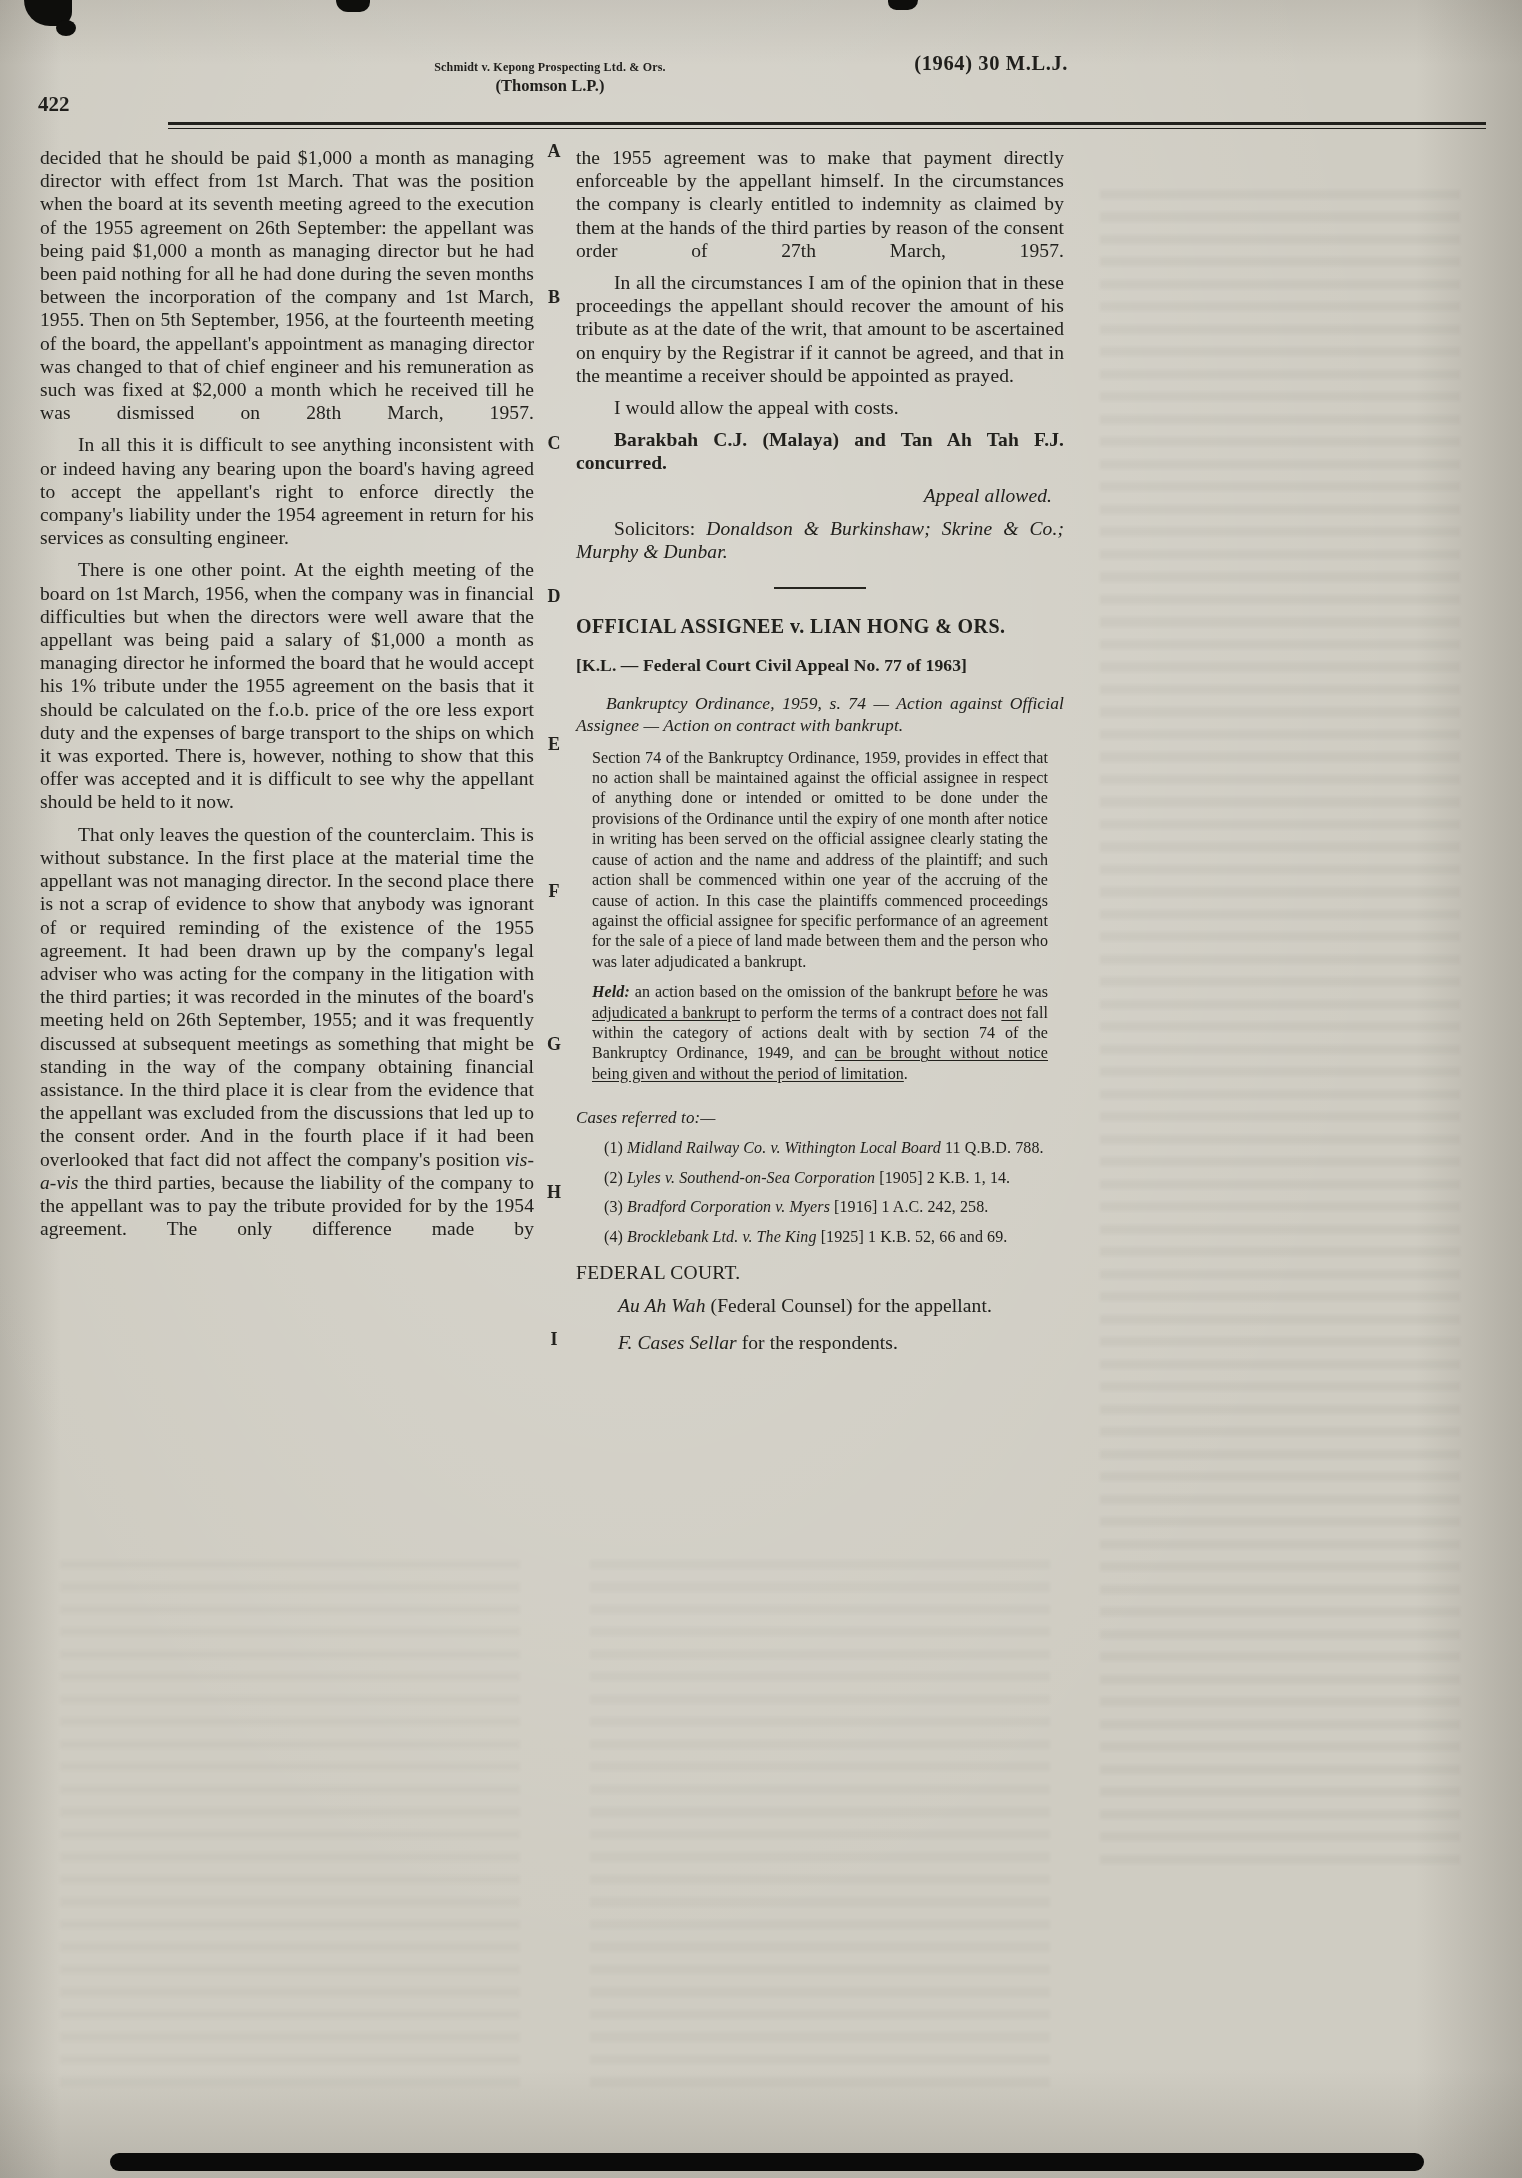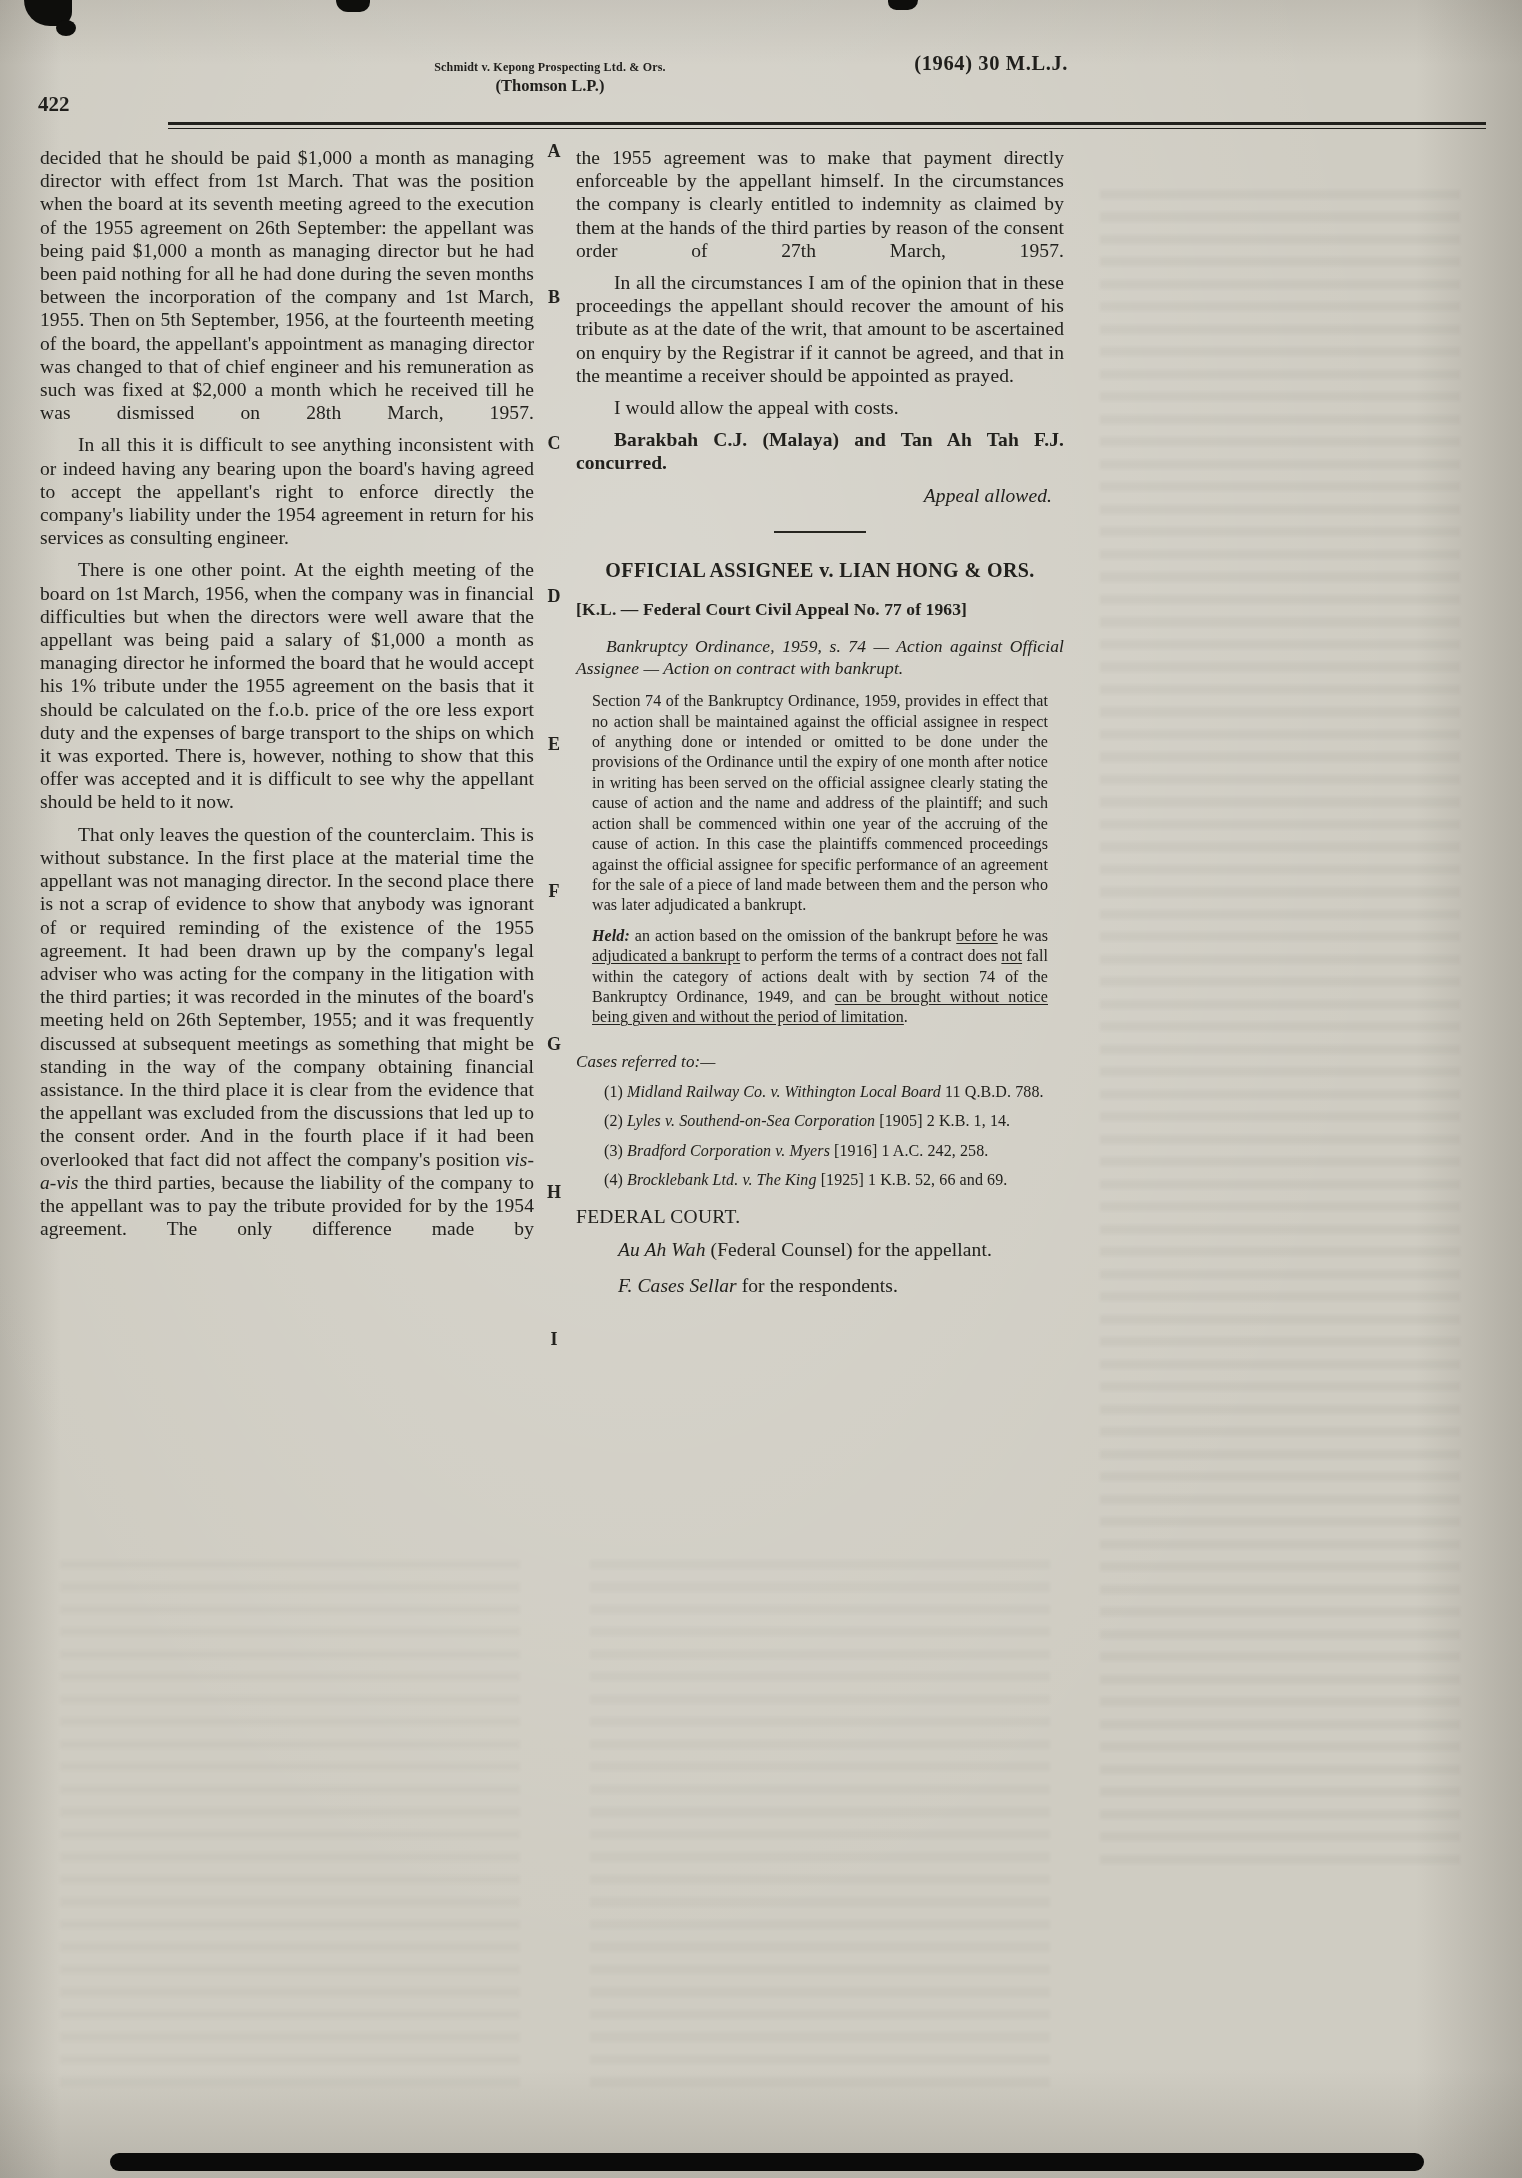--- a/index.html
+++ b/index.html
@@ -58,21 +58,21 @@
   .col-left  { left:40px;  width:494px; }
   .col-right { left:576px; width:488px; }
   p.body { margin:0 0 9px 0; }
   .indent { text-indent:38px; }
   .jlast { text-align-last:justify; }
   .bold { font-weight:bold; }
   .result { text-align:right; font-style:italic; margin:2px 12px 10px 0; }
   .solicitors { margin-bottom:0; }
 
   .case-divider { width:92px; border-top:2px solid #26251f; margin:24px auto 26px; }
-  .case-title { font-size:20px; font-weight:bold; text-align:center; letter-spacing:0.4px;
+  .case-title { font-size:20px; font-weight:bold; letter-spacing:0.4px;
     margin:0 0 16px; }
   .coram { font-size:17px; font-weight:bold; text-align:center; max-width:436px;
     margin:0 auto 14px; line-height:22px; }
   .appeal-ref { font-size:17.5px; font-weight:bold; margin:0 0 14px; text-align:left; }
   .catchwords { font-style:italic; font-size:17.5px; line-height:22px; margin:0 0 12px;
     text-indent:30px; }
   .headnote { font-size:16px; line-height:20.4px; margin:0 16px 10px; }
   .held-label { font-weight:bold; font-style:italic; }
   .u { text-decoration:underline; text-underline-offset:2px; }
   .cases-label { font-style:italic; font-size:17px; margin:22px 0 9px; text-align:left; }
@@ -119,20 +119,21 @@
     <p class="body indent">There is one other point. At the eighth meeting of the board on 1st March, 1956, when the company was in financial difficulties but when the directors were well aware that the appellant was being paid a salary of $1,000 a month as managing director he informed the board that he would accept his 1% tribute under the 1955 agreement on the basis that it should be calculated on the f.o.b. price of the ore less export duty and the expenses of barge transport to the ships on which it was exported. There is, however, nothing to show that this offer was accepted and it is difficult to see why the appellant should be held to it now.</p>
     <p class="body indent jlast"><span>That only leaves the question of the counterclaim. This is without substance. In the first place at the material time the appellant was not managing director. In the second place there is not a scrap of evidence to show that anybody was ignorant of or required reminding of the existence of the 1955 agreement. It had been drawn up by the company's legal adviser who was acting for the company in the litigation with the third parties; it was recorded in the minutes of the board's meeting held on 26th September, 1955; and it was frequently discussed at subsequent meetings as something that might be standing in the way of the company obtaining financial assistance. In the third place it is clear from the evidence that the appellant was excluded from the discussions that led up to the consent order. And in the fourth place if it had been overlooked that fact did not affect the company's position </span><i>vis-a-vis</i><span> the third parties, because the liability of the company to the appellant was to pay the tribute provided for by the 1954 agreement. The only difference made by</span></p>
   </div>
 
   <div class="col col-right">
     <p class="body jlast">the 1955 agreement was to make that payment directly enforceable by the appellant himself. In the circumstances the company is clearly entitled to indemnity as claimed by them at the hands of the third parties by reason of the consent order of 27th March, 1957.</p>
     <p class="body indent">In all the circumstances I am of the opinion that in these proceedings the appellant should recover the amount of his tribute as at the date of the writ, that amount to be ascertained on enquiry by the Registrar if it cannot be agreed, and that in the meantime a receiver should be appointed as prayed.</p>
     <p class="body indent">I would allow the appeal with costs.</p>
     <p class="body indent bold">Barakbah C.J. (Malaya) and Tan Ah Tah F.J. concurred.</p>
     <p class="result">Appeal allowed.</p>
+    <p class="body indent solicitors"><span>Solicitors:</span> <i>Donaldson &amp; Burkinshaw; Skrine &amp; Co.; Murphy &amp; Dunbar.</i></p>
 
     <div class="case-divider"></div>
 
     <h2 class="case-title">OFFICIAL ASSIGNEE v. LIAN HONG &amp; ORS.</h2>
     <div class="appeal-ref">[K.L. — Federal Court Civil Appeal No. 77 of 1963]</div>
     <p class="catchwords">Bankruptcy Ordinance, 1959, s. 74 — Action against Official Assignee — Action on contract with bankrupt.</p>
     <p class="headnote">Section 74 of the Bankruptcy Ordinance, 1959, provides in effect that no action shall be maintained against the official assignee in respect of anything done or intended or omitted to be done under the provisions of the Ordinance until the expiry of one month after notice in writing has been served on the official assignee clearly stating the cause of action and the name and address of the plaintiff; and such action shall be commenced within one year of the accruing of the cause of action. In this case the plaintiffs commenced proceedings against the official assignee for specific performance of an agreement for the sale of a piece of land made between them and the person who was later adjudicated a bankrupt.</p>
 
     <p class="headnote"><i class="held-label">Held:</i><span> an action based on the omission of the bankrupt </span><span class="u">before</span><span> he was </span><span class="u">adjudicated a bankrupt</span><span> to perform the terms of a contract does </span><span class="u">not</span><span> fall within the category of actions dealt with by section 74 of the Bankruptcy Ordinance, 1949, and </span><span class="u">can be brought without notice being given and without the period of limitation</span><span>.</span></p>
 

